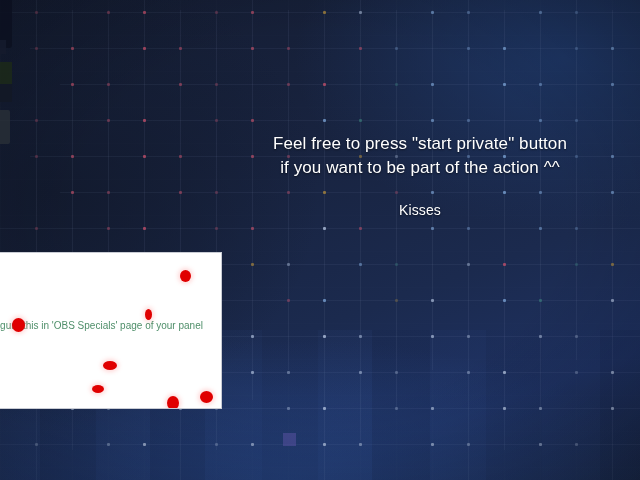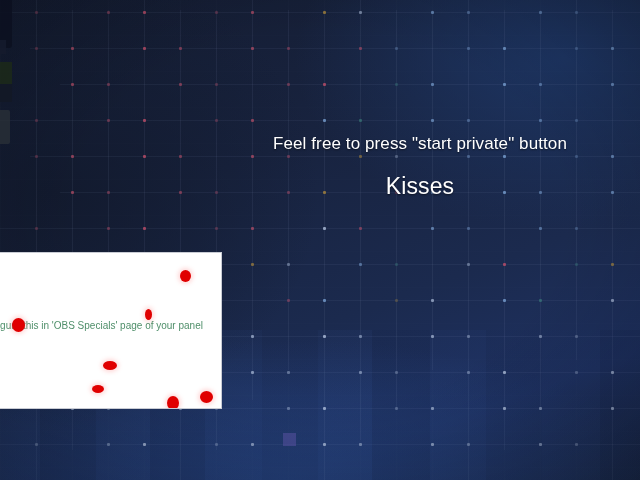--- a/index.html
+++ b/index.html
@@ -92,21 +92,21 @@
     color: #ffffff;
     font-size: 17px;
     line-height: 24px;
     text-shadow: 0 1px 2px rgba(0,0,0,.55);
     letter-spacing: .1px;
   }
   .message-line { display: block; white-space: pre; }
   .message-spacer { display: block; height: 18px; }
   .message-sign {
     display: block;
-    font-size: 23px;
+    font-size: 14px;
     line-height: 24px;
   }
 
   
   .notice-panel {
     position: absolute;
     left: -36px;
     top: 252px;
     width: 256px;
     height: 155px;
@@ -336,20 +336,21 @@
   <div class="vignette"></div>
 
   <div class="edge-shape s1"></div>
   <div class="edge-shape s5"></div>
   <div class="edge-shape s2"></div>
   <div class="edge-shape s3"></div>
   <div class="edge-shape s4"></div>
 
   <div class="message-block">
     <span class="message-line">Feel free to press "start private" button</span>
+    <span class="message-line">if you want to be part of the action ^^</span>
     <span class="message-spacer"></span>
     <span class="message-sign">Kisses</span>
   </div>
 
   <div class="notice-panel">
     <div class="notice-text">configure this in 'OBS Specials' page of your panel</div>
   <div class="dot" style="left: 215px; top: 17px; width: 11px; height: 12px; background: rgb(224, 0, 0);"></div>
       <div class="dot" style="left: 180px; top: 56px; width: 7px; height: 11px; background: rgb(224, 0, 0);"></div>
       <div class="dot" style="left: 47px; top: 65px; width: 13px; height: 14px; background: rgb(224, 0, 0);"></div>
       <div class="dot" style="left: 138px; top: 108px; width: 14px; height: 9px; background: rgb(224, 0, 0);"></div>

